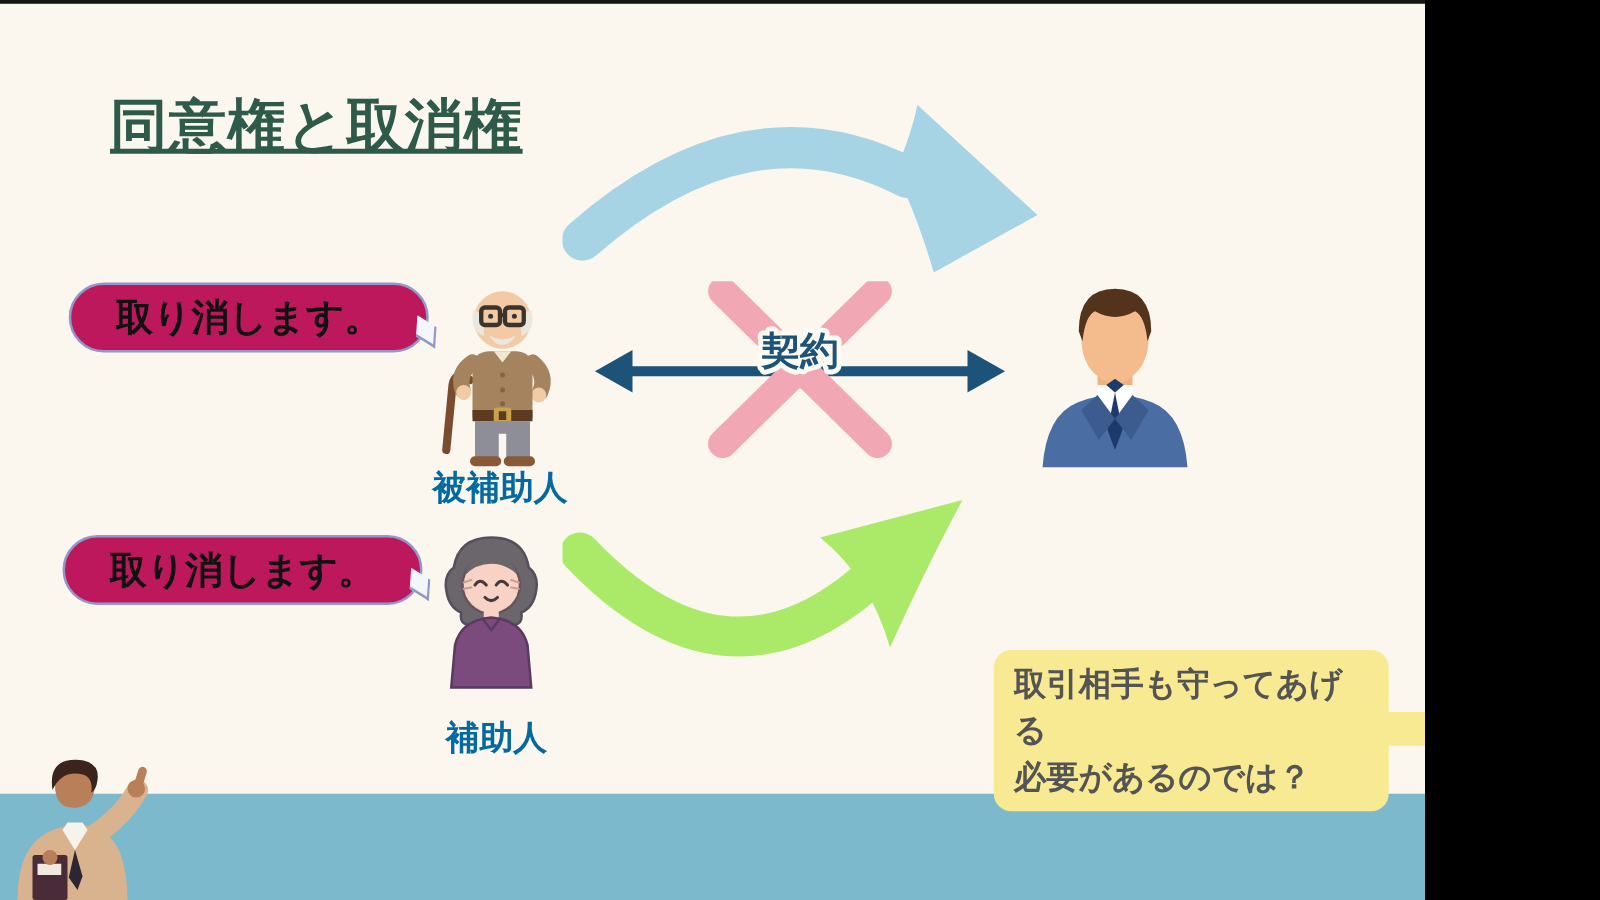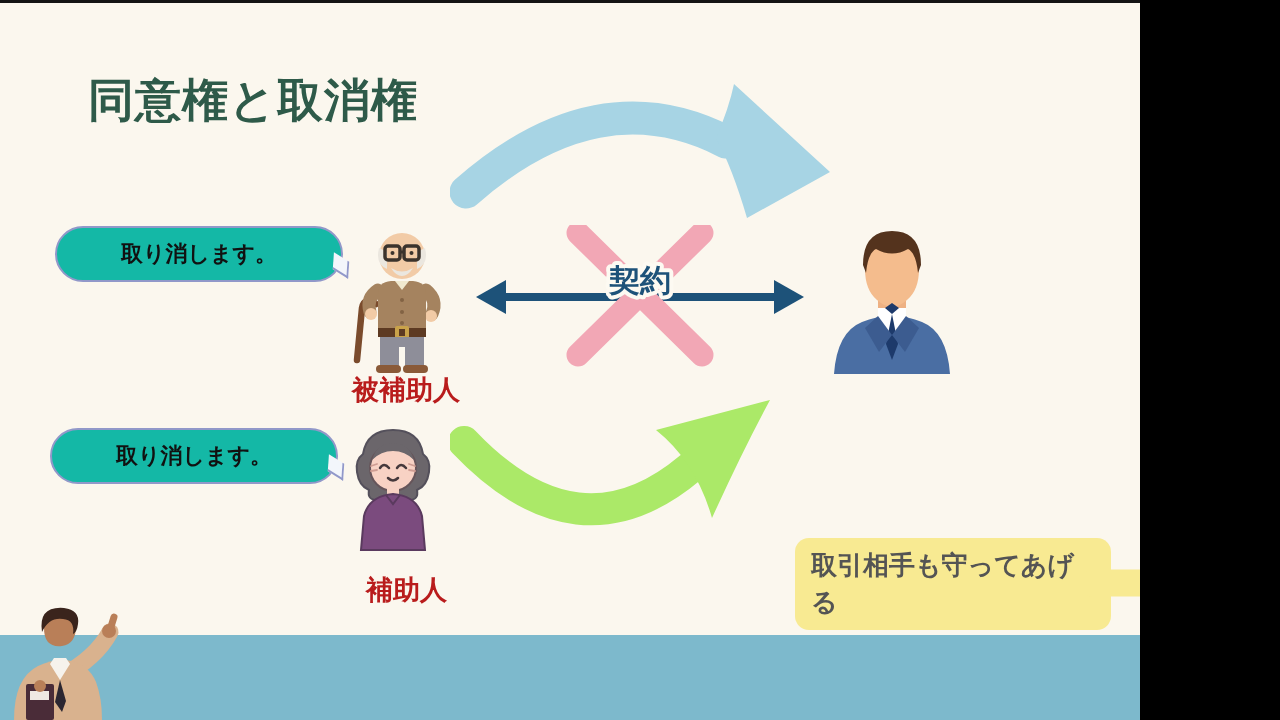--- a/index.html
+++ b/index.html
@@ -5,39 +5,39 @@
   html,body{margin:0;padding:0;background:#000;}
   .slide{
     position:relative;width:1140px;height:720px;overflow:hidden;
     background:#fbf7ee;
     font-family:"Liberation Sans","DejaVu Sans",sans-serif;
   }
   .top-line{position:absolute;top:0;left:0;width:1280px;height:3px;background:#141414;}
   .page-num{position:absolute;top:12px;left:1218px;width:50px;text-align:center;
     font-size:27px;font-weight:bold;color:#35455c;}
   .title{position:absolute;left:88px;top:70px;margin:0;font-size:46px;font-weight:bold;
-    color:#2e5a49;letter-spacing:1px;}
+    color:#2e5a49;letter-spacing:1px;text-decoration:underline;}
   .abs{position:absolute;}
   .bubble{
-    position:absolute;width:284px;height:52px;background:#14b8a6;
+    position:absolute;width:284px;height:52px;background:#be185d;
     border:2px solid #9198c9;border-radius:28px;
     display:flex;align-items:center;justify-content:center;
-    font-size:22px;font-weight:bold;color:#111;z-index:3;
+    font-size:30px;font-weight:bold;color:#111;z-index:3;
   }
   .bubble::after{
     content:'';position:absolute;right:-9px;bottom:7px;width:16px;height:13px;
     background:#f3f6fb;border-right:2px solid #9198c9;border-bottom:2px solid #9198c9;
     transform:rotate(32deg) skewX(28deg);
   }
   .actor-label{
-    position:absolute;font-size:27px;font-weight:bold;color:#b91c1c;
-    text-align:right;z-index:3;
+    position:absolute;font-size:27px;font-weight:bold;color:#0369a1;
+    text-align:center;z-index:3;
   }
   .note-box{
-    position:absolute;left:795px;top:538px;width:284px;
+    position:absolute;left:795px;top:520px;width:284px;
     background:#f8ea92;border-radius:14px;padding:9px 16px;
     font-size:26px;font-weight:bold;color:#545454;line-height:1.42;z-index:2;
   }
   .note-box span{display:block;}
   .footer-bar{position:absolute;left:0;top:635px;width:1280px;height:85px;background:#7db9cc;z-index:1;}
   .footer-text{
     position:absolute;left:398px;top:671px;font-size:29px;font-weight:bold;
     color:#14212e;z-index:4;line-height:1;
   }
   svg{display:block;}
@@ -135,20 +135,21 @@
   </svg>
   <div class="actor-label" style="left:347px;top:572px;width:100px;">補助人</div>
 
   <svg class="abs" style="left:450px;top:390px;" width="330" height="165" viewBox="0 0 330 165">
     <path d="M 14 52 Q 128 172 240 78" stroke="#abe968" stroke-width="32" fill="none" stroke-linecap="round"></path>
     <path d="M 320 10 L 206 40 Q 246 72 262 128 Q 292 62 320 10 Z" fill="#abe968"></path>
   </svg>
 
   <div class="note-box">
     <span>取引相手も守ってあげる</span>
+    <span>必要があるのでは？</span>
   </div>
 
   <svg class="abs" style="left:1085px;top:530px;z-index:2;" width="195" height="110" viewBox="0 0 195 110">
     <line x1="8" y1="53" x2="132" y2="53" stroke="#f8ea92" stroke-width="27" stroke-linecap="round"></line>
     <polyline points="118,14 170,53 118,92" fill="none" stroke="#f8ea92" stroke-width="27" stroke-linecap="round" stroke-linejoin="round"></polyline>
   </svg>
 
   <div class="footer-bar"></div>
 
   <svg class="abs" style="left:0;top:598px;z-index:5;" width="168" height="122" viewBox="0 0 168 122">

